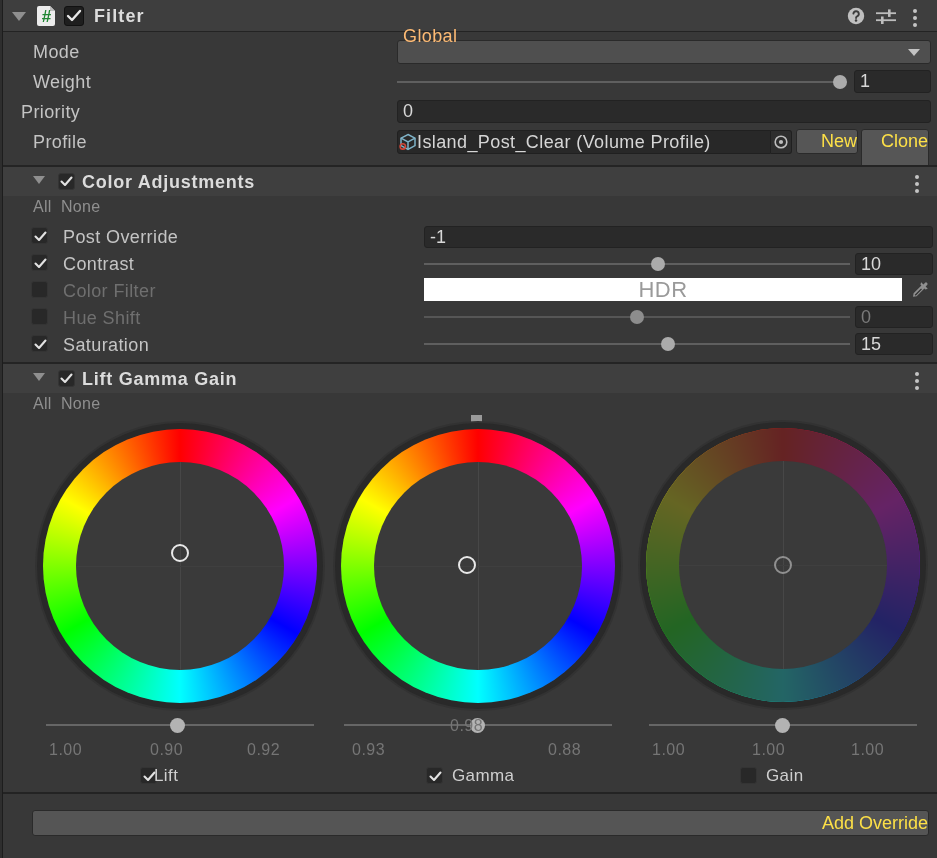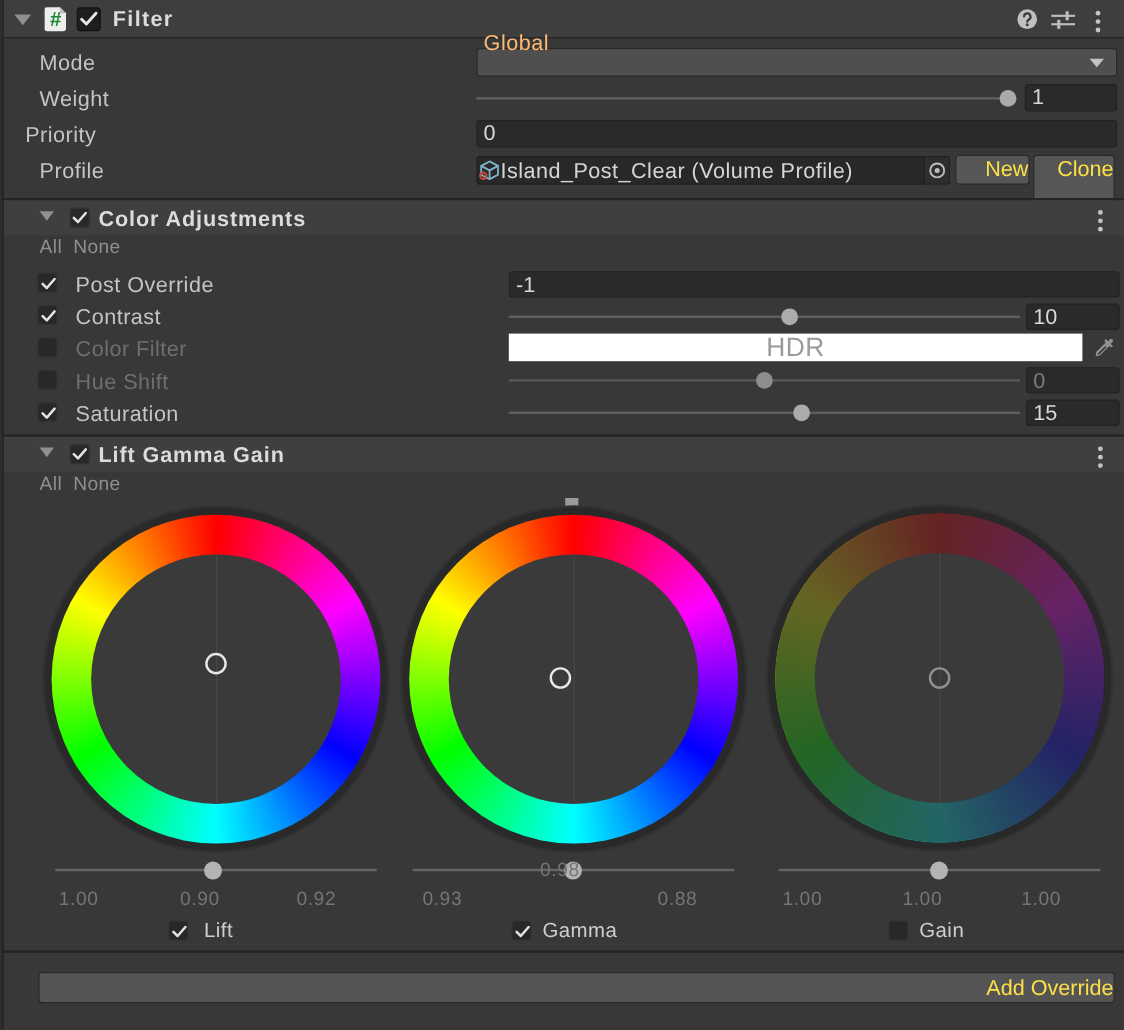--- a/index.html
+++ b/index.html
@@ -209,21 +209,21 @@
 <div class="num" style="left:450px;top:718px;">0.98</div>
 <div class="num" style="left:548px;top:742px;">0.88</div>
 <div class="num" style="left:652px;top:742px;">1.00</div>
 <div class="num" style="left:752px;top:742px;">1.00</div>
 <div class="num" style="left:851px;top:742px;">1.00</div>
 
 <div class="cb" style="left:140px;top:767px;"></div>
 <svg class="check" style="left:143px;top:771px;" width="13" height="11" viewBox="0 0 13 11">
   <polyline points="1.5,5.5 5,9 11.5,1.5" fill="none" stroke="#e2e2e2" stroke-width="2.1" stroke-linecap="round" stroke-linejoin="round"></polyline>
 </svg>
-<div class="lbl" style="left:170px;top:765px;font-size:17px;color:#cfcfcf;">Lift</div>
+<div class="lbl" style="left:154px;top:765px;font-size:17px;color:#cfcfcf;">Lift</div>
 
 <div class="cb" style="left:426px;top:767px;"></div>
 <svg class="check" style="left:429px;top:771px;" width="13" height="11" viewBox="0 0 13 11">
   <polyline points="1.5,5.5 5,9 11.5,1.5" fill="none" stroke="#e2e2e2" stroke-width="2.1" stroke-linecap="round" stroke-linejoin="round"></polyline>
 </svg>
 <div class="lbl" style="left:452px;top:765px;font-size:17px;color:#cfcfcf;">Gamma</div>
 
 <div class="cb" style="left:740px;top:767px;"></div>
 <div class="lbl" style="left:766px;top:765px;font-size:17px;color:#cfcfcf;">Gain</div>
 

